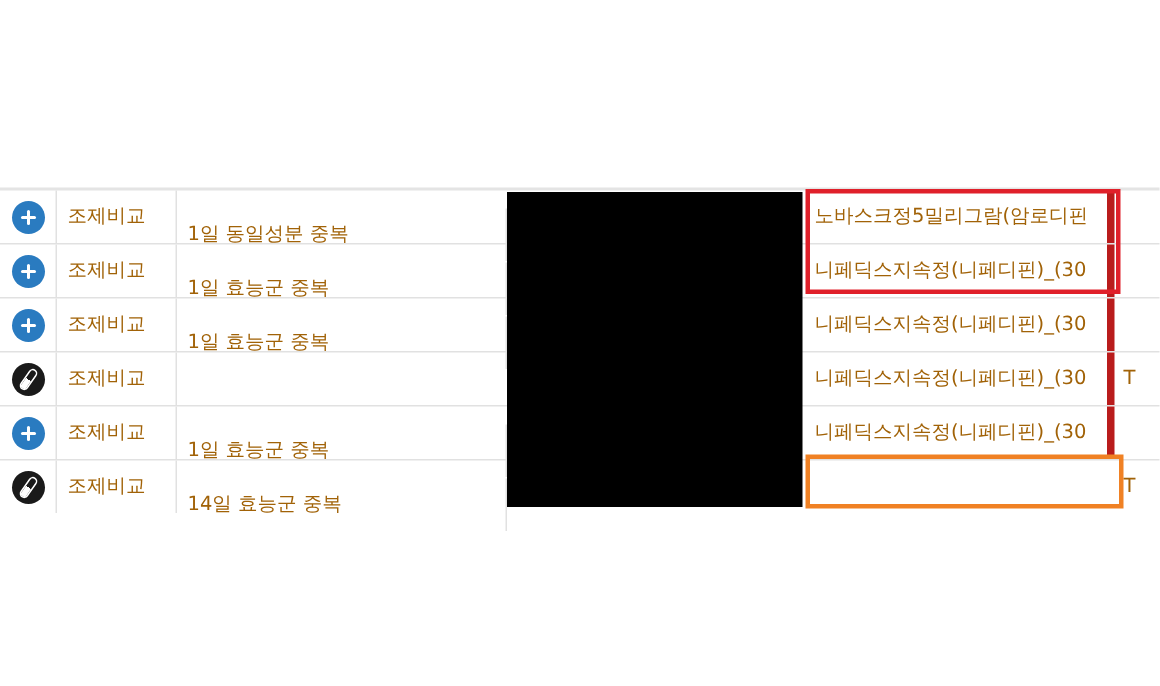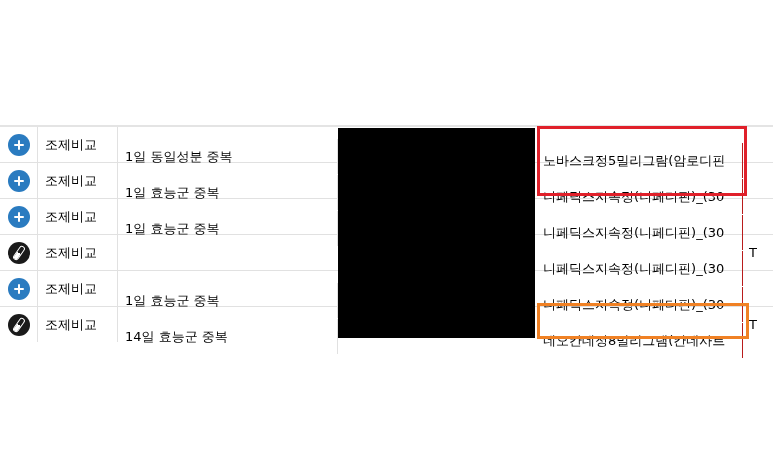--- a/index.html
+++ b/index.html
@@ -6,32 +6,32 @@
     body {
       width: 773px; height: 457px; background: #ffffff; position: relative; overflow: hidden;
       font-family: "DejaVu Sans", "Liberation Sans", sans-serif;
     }
     .grid {
       position: absolute; left: 0; top: 125px; width: 773px;
       border-top: 2px solid #e4e4e4;
     }
     .row {
       position: relative; height: 35px; border-bottom: 1px solid #e1e1e1;
-      font-size: 13px; color: #000000;
+      font-size: 13px; color: #a16207;
     }
     .row:last-child { border-bottom: none; }
     .cell {
       position: absolute; top: 0; height: 35px; line-height: 35px;
       white-space: nowrap; overflow: hidden; box-sizing: border-box;
     }
     .c-icon { left: 0; width: 38px; border-right: 1px solid #e1e1e1; }
     .c-cat { left: 38px; width: 80px; padding-left: 7px; border-right: 1px solid #e1e1e1; }
     .c-desc { left: 118px; width: 220px; padding-left: 7px; border-right: 1px solid #e1e1e1; margin-top: 12px; }
     .c-hidden { left: 338px; width: 199px; padding-left: 4px; text-align: right; padding-right: 2px; }
-    .c-drug { left: 537px; width: 206px; padding-left: 6px; border-right: 1px solid #b91c1c; margin-top: 16px; }
+    .c-drug { left: 537px; width: 206px; padding-left: 6px; border-right: 5px solid #b91c1c; }
     .c-flag { left: 743px; width: 30px; padding-left: 6px; }
     .icon {
       position: absolute; left: 8px; top: 7px; width: 22px; height: 22px; border-radius: 50%;
     }
     .icon-plus { background: #2a7bc0; }
     .icon-plus::before, .icon-plus::after {
       content: ""; position: absolute; background: #fff; border-radius: 1px;
     }
     .icon-plus::before { left: 6px; top: 10px; width: 10px; height: 2px; }
     .icon-plus::after { left: 10px; top: 6px; width: 2px; height: 10px; }
@@ -110,20 +110,19 @@
   </div>
   <div class="row">
     <div class="cell c-icon">
         <span class="icon icon-pill">
           <span class="pill"></span>
         </span>
       </div>
     <div class="cell c-cat">조제비교</div>
     <div class="cell c-desc">14일 효능군 중복</div>
     <div class="cell c-hidden"></div>
-    <div class="cell c-drug">네오칸데정8밀리그램(칸데사트</div>
     <div class="cell c-flag">T</div>
   </div>
 </div>
 
 <div class="redact"></div>
 <div class="hl-red"></div>
 <div class="hl-orange"></div>
 
 </body></html>

